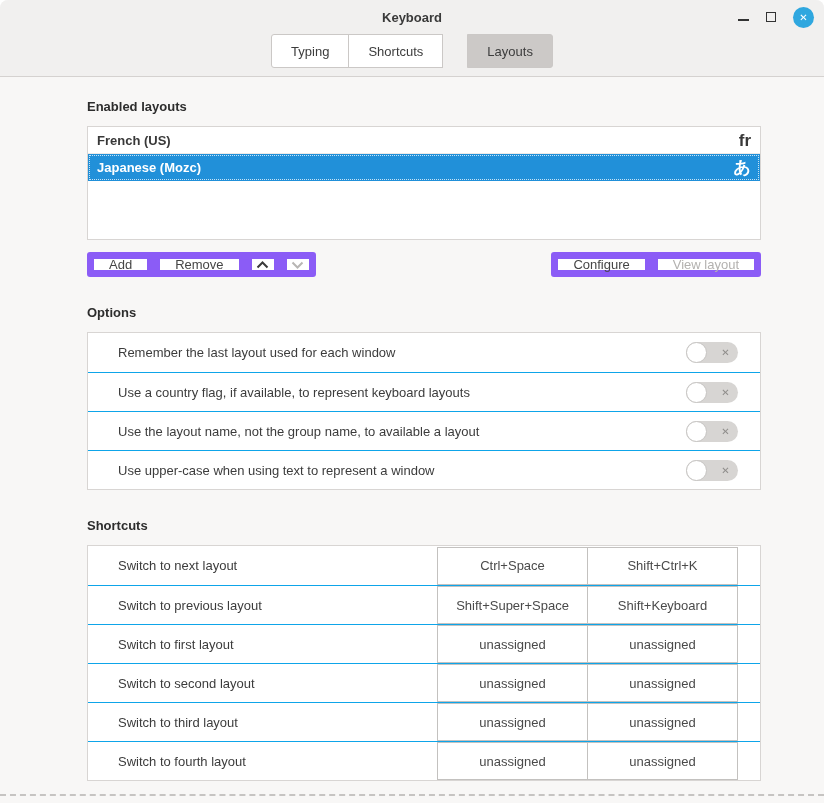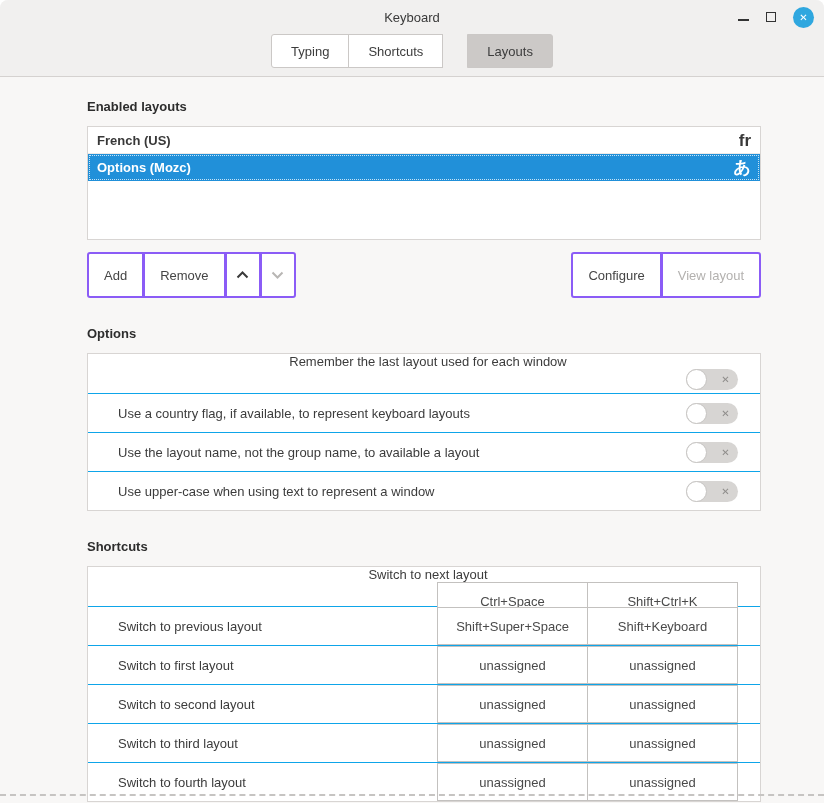--- a/index.html
+++ b/index.html
@@ -6,21 +6,21 @@
   html,body { background:#ffffff; }
   body { font-family:"Liberation Sans","DejaVu Sans",sans-serif; }
   .window {
     position:relative; width:824px; height:803px;
     background:#f8f7f6; overflow:hidden;
     border-radius:8px 8px 0 0;
   }
   
   .header { background:#f1f0ef; border-bottom:1px solid #d5d2d0; height:77px; }
   .titlebar { height:34px; position:relative; display:flex; align-items:center; justify-content:center; }
-  .title { font-size:13px; font-weight:normal; color:#3a3a3a; }
+  .title { font-size:13px; font-weight:bold; color:#3a3a3a; }
   .window-controls { position:absolute; right:10px; top:0; height:100%; display:flex; align-items:center; gap:17px; }
   .wc-btn { display:flex; align-items:center; justify-content:center; cursor:default; }
   .min-glyph { width:11px; height:0; border-bottom:2px solid #333; margin-top:6px; }
   .max-glyph { width:10px; height:10px; border:1.5px solid #333; }
   .close-circle {
     width:21px; height:21px; border-radius:50%; background:#2fa7df;
     color:#fff; font-size:10px; font-weight:bold;
     display:flex; align-items:center; justify-content:center;
   }
   
@@ -45,38 +45,38 @@
     gap:46px;
   }
   .layout-row .glyph { margin-left:auto; font-size:17px; font-weight:bold; line-height:1; }
   .layout-row.selected {
     background:#2190d9; color:#fff; border-bottom-color:transparent;
     outline:1px dotted rgba(255,255,255,.75); outline-offset:-2px;
   }
   
   .list-actions { display:flex; margin-bottom:28px; }
   .btn {
-    height:46px; background:#fff; border:2px solid #8b5cf6;
+    height:25px; background:#fff; border:7px solid #8b5cf6;
     display:flex; align-items:center; justify-content:center;
     font-size:13px; color:#454545; padding:0 15px; margin-left:-1px;
   }
   .btn.first { margin-left:0; border-radius:3px 0 0 3px; }
   .btn.last { border-radius:0 3px 3px 0; }
   .btn.single-group-first { border-radius:3px 0 0 3px; margin-left:0; }
   .btn.icon-btn { width:36px; padding:0; }
   .btn.disabled { color:#b3b1af; }
   .flex-spacer { flex:1; }
   
   .rows-box { background:#fff; border:1px solid #d8d5d3; margin-bottom:28px; }
   .box-row {
     height:39px; display:flex; align-items:center;
     padding:0 22px 0 30px; font-size:13px; color:#3c3c3c;
     border-top:1px solid #0ea5e9;
   }
-  .box-row:first-child { border-top:none;flex-direction:column; }
+  .box-row:first-child { border-top:none; }
   
   .toggle {
     margin-left:auto; width:52px; height:21px; border-radius:11px;
     background:#d7d5d3; position:relative; flex:none;
   }
   .toggle .knob {
     position:absolute; left:0; top:0; width:21px; height:21px;
     border-radius:50%; background:#fff; border:1px solid #c6c4c2;
   }
   .toggle .off-x {
@@ -124,21 +124,21 @@
 
   <div class="content">
 
     <div class="section-heading">Enabled layouts</div>
     <div class="listbox">
       <div class="layout-row">
         <span>French (US)</span>
         <span class="glyph">fr</span>
       </div>
       <div class="layout-row selected">
-        <span>Options (Mozc)</span>
+        <span>Japanese (Mozc)</span>
         <span class="glyph">あ</span>
       </div>
     </div>
 
     <div class="list-actions">
       <button class="btn first">Add</button>
       <button class="btn">Remove</button>
       <button class="btn icon-btn">
         <svg width="13" height="8" viewBox="0 0 13 8">
             <polyline points="1.5,6.5 6.5,1.5 11.5,6.5" fill="none" stroke="#3a3a3a" stroke-width="2"></polyline>

